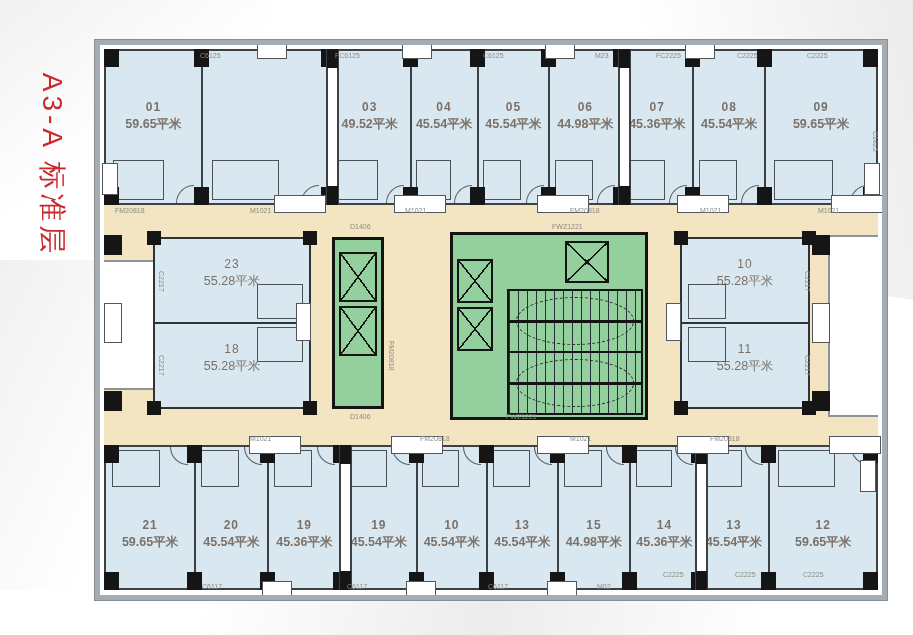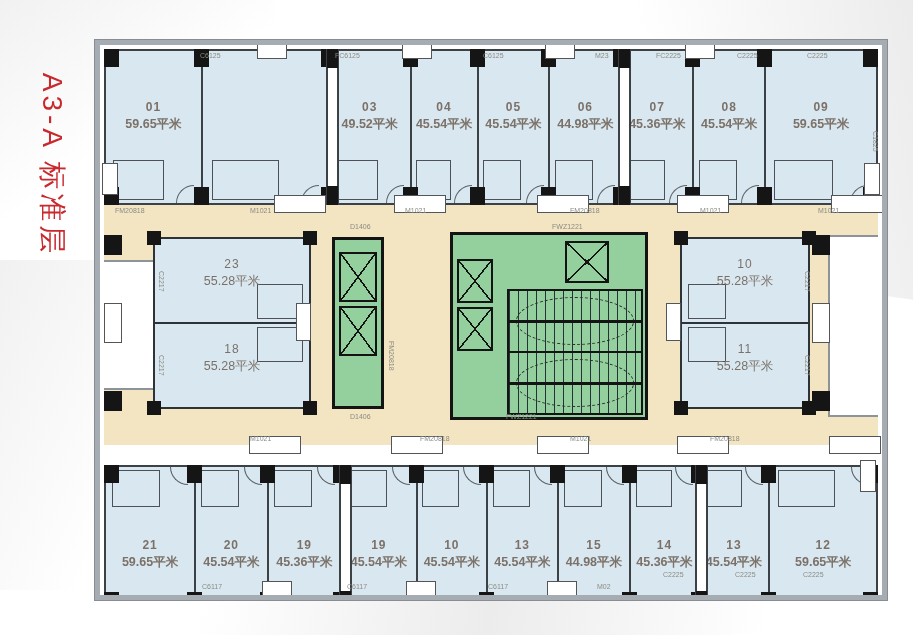--- a/index.html
+++ b/index.html
@@ -27,21 +27,21 @@
   #plan{
     position:absolute;left:95px;top:40px;width:792px;height:560px;box-sizing:border-box;
     border:5px solid var(--outer-wall,#a6adb2);outline:1px solid #878d92;
     background:#fff;overflow:hidden;
   }
 
   
   .strip{position:absolute;left:4px;right:4px;display:flex;background:#fff;
          border:2px solid var(--wall,#3c4146);box-sizing:border-box;font-weight:bold;}
   .strip-top{top:4px;height:156px;}
-  .strip-bottom{top:420px;height:145px;}
+  .strip-bottom{top:400px;height:145px;}
   .strip::before,.strip::after{content:"";position:absolute;right:-2px;width:15px;height:18px;
          background:#151515;z-index:3;}
   .strip::before{top:-2px}.strip::after{bottom:-2px}
   .room{position:relative;background:var(--room-fill,#d9e8f0);border-left:2px solid var(--wall,#3c4146);
         box-sizing:border-box;flex-grow:1;flex-basis:0;}
   .room:first-child{border-left:none;}
   .strip-top  .room:nth-child(1){flex-grow:95}.strip-top .room:nth-child(2){flex-grow:125}
   .strip-top  .room:nth-child(3){flex-grow:80}.strip-top .room:nth-child(4){flex-grow:65}
   .strip-top  .room:nth-child(5){flex-grow:70}.strip-top .room:nth-child(6){flex-grow:70}
   .strip-top  .room:nth-child(7){flex-grow:70}.strip-top .room:nth-child(8){flex-grow:70}

